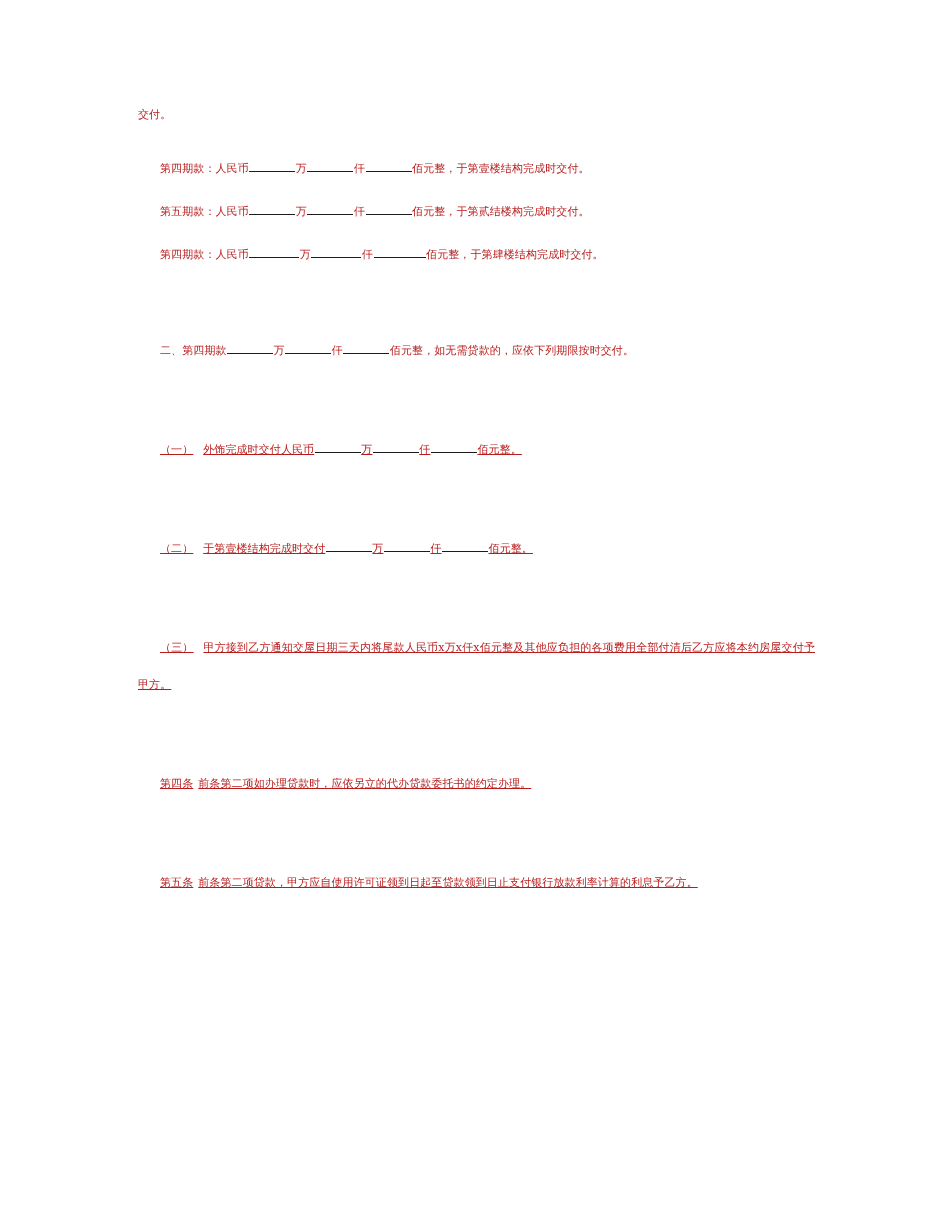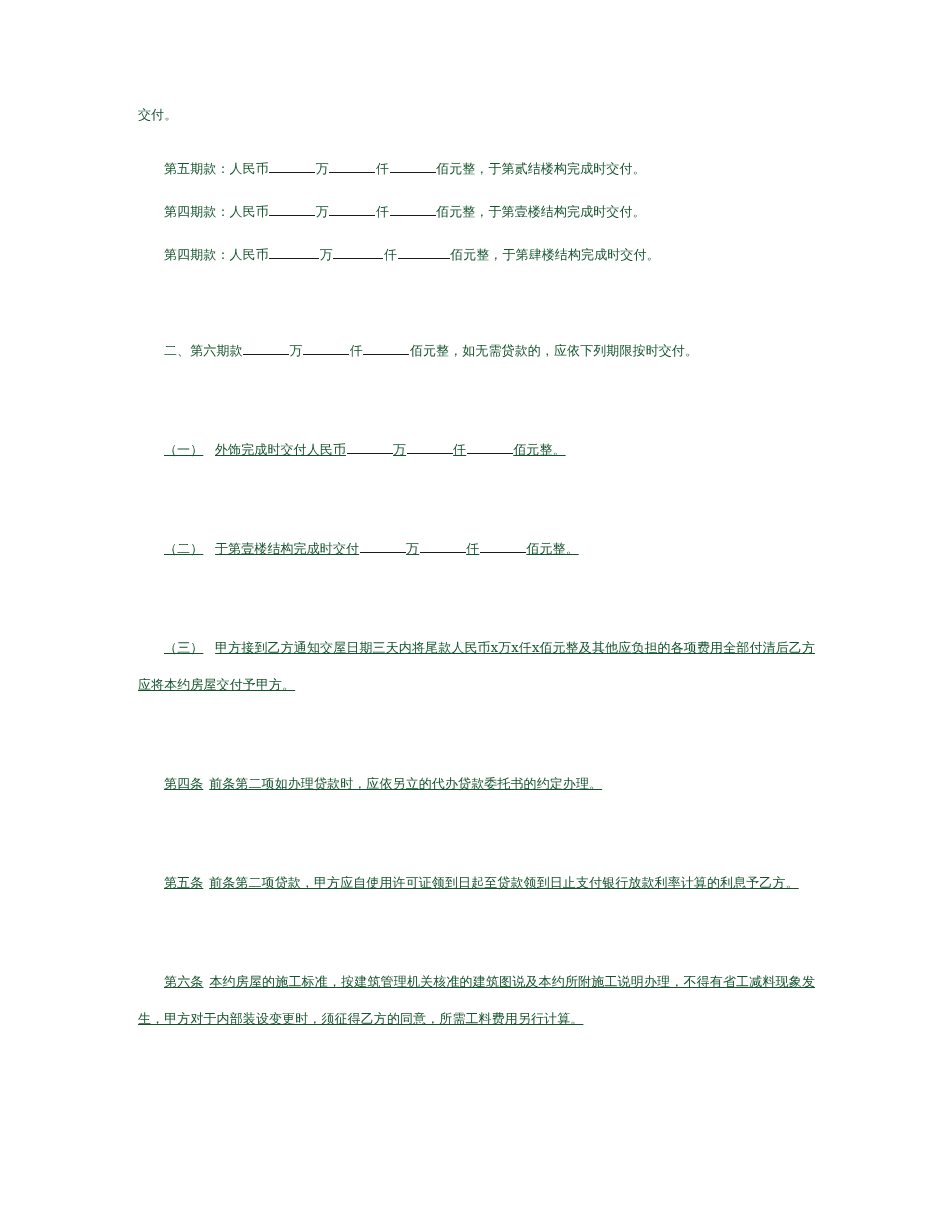--- a/index.html
+++ b/index.html
@@ -19,26 +19,26 @@
     overflow: hidden;
     box-sizing: border-box;
   }
   .doc-body {
     position: absolute;
     left: 138px;
     top: 96px;
     width: 677px;
   }
   .para {
-    font-size: 13px;
+    font-size: 11px;
     line-height: 37px;
     text-align: justify;
     text-justify: inter-ideograph;
     margin: 0;
-    color: #14532d;
+    color: #b91c1c;
     letter-spacing: 0.1px;
   }
   .para.indent {
     text-indent: 2em;
   }
   
   .installments {
     margin-top: 14px;
   }
   .installments .para {
@@ -63,37 +63,36 @@
 </head>
 <body>
 
 <div class="page">
   <div class="doc-body">
 
     <p class="para">交付。</p>
 
     <div class="installments">
 
+      <p class="para indent"><span>第四期款：人民币</span><span class="blank w1"></span><span>万</span><span class="blank w1"></span><span>仟</span><span class="blank w1"></span><span>佰元整，于第壹楼结构完成时交付。</span></p>
+
       <p class="para indent"><span>第五期款：人民币</span><span class="blank w1"></span><span>万</span><span class="blank w1"></span><span>仟</span><span class="blank w1"></span><span>佰元整，于第贰结楼构完成时交付。</span></p>
-
-      <p class="para indent"><span>第四期款：人民币</span><span class="blank w1"></span><span>万</span><span class="blank w1"></span><span>仟</span><span class="blank w1"></span><span>佰元整，于第壹楼结构完成时交付。</span></p>
 
 
       <p class="para indent"><span>第四期款：人民币</span><span class="blank w2"></span><span>万</span><span class="blank w2"></span><span>仟</span><span class="blank w3"></span><span>佰元整，于第肆楼结构完成时交付。</span></p>
 
     </div>
 
-    <p class="para indent gap-lg"><span>二、</span><span>第六期款</span><span class="blank w1"></span><span>万</span><span class="blank w1"></span><span>仟</span><span class="blank w1"></span><span>佰元整，如无需贷款的，应依下列期限按时交付。</span></p>
+    <p class="para indent gap-lg"><span>二、</span><span>第四期款</span><span class="blank w1"></span><span>万</span><span class="blank w1"></span><span>仟</span><span class="blank w1"></span><span>佰元整，如无需贷款的，应依下列期限按时交付。</span></p>
 
     <p class="para indent gap-xl"><span>（一）</span><span class="sp"></span><span>外饰完成时交付人民币</span><span class="blank w1"></span><span>万</span><span class="blank w1"></span><span>仟</span><span class="blank w1"></span><span>佰元整。</span></p>
 
     <p class="para indent gap-xl"><span>（二）</span><span class="sp"></span><span>于第壹楼结构完成时交付</span><span class="blank w1"></span><span>万</span><span class="blank w1"></span><span>仟</span><span class="blank w1"></span><span>佰元整。</span></p>
 
     <p class="para indent gap-xl"><span>（三）</span><span class="sp"></span><span>甲方接到乙方通知交屋日期三天内将尾款人民币x万x仟x佰元整及其他应负担的各项费用全部付清后乙方应将本约房屋交付予甲方。</span></p>
 
     <p class="para indent gap-xl"><span>第四条</span><span class="sp-sm"></span><span>前条第二项如办理贷款时，应依另立的代办贷款委托书的约定办理。</span></p>
 
     <p class="para indent gap-xl"><span>第五条</span><span class="sp-sm"></span><span>前条第二项贷款，甲方应自使用许可证领到日起至贷款领到日止支付银行放款利率计算的利息予乙方。</span></p>
 
-    <p class="para indent gap-xl"><span>第六条</span><span class="sp-sm"></span><span>本约房屋的施工标准，按建筑管理机关核准的建筑图说及本约所附施工说明办理，不得有省工减料现象发生，甲方对于内部装设变更时，须征得乙方的同意，所需工料费用另行计算。</span></p>
 
   </div>
 </div>
 
 </body></html>

